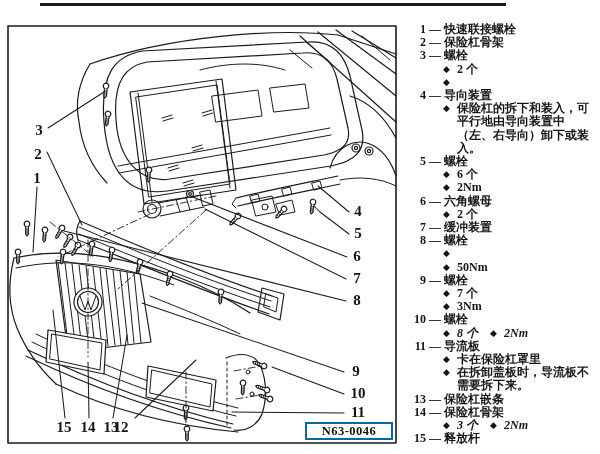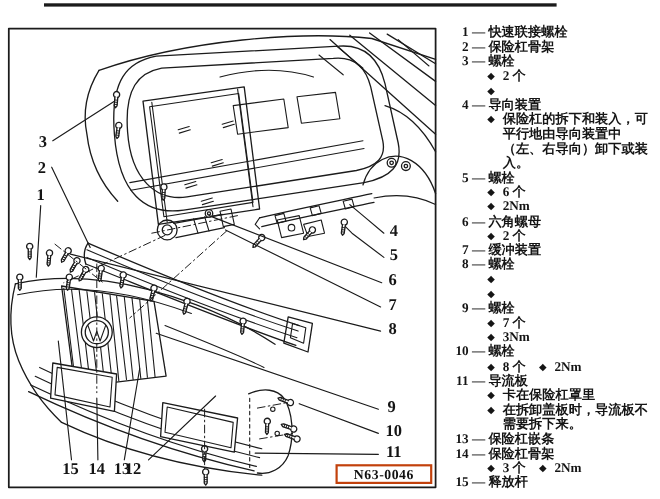--- a/index.html
+++ b/index.html
@@ -2,34 +2,34 @@
 <html style="--ink: #1b1b1b;"><head>
 <meta charset="utf-8">
 <style>
   html,body{margin:0;padding:0;background:#e8e8e8;}
   .page{position:relative;width:600px;height:454px;background:#fff;overflow:hidden;
         font-family:"Liberation Serif","DejaVu Serif",serif;color:#111;}
   .top-rule{position:absolute;left:40px;top:3px;width:466px;height:3px;background:#1b1b1b;}
   svg.art{position:absolute;left:0;top:0;display:block;}
   .callout{position:absolute;transform:translate(-50%,-50%);font-weight:bold;font-size:15px;
            color:#141414;line-height:1;white-space:nowrap;}
-  .part-code{position:absolute;left:305px;top:422px;width:88px;height:18px;border:2px solid #c2410c;
+  .part-code{position:absolute;left:305px;top:422px;width:88px;height:18px;border:2px solid #0369a1;
              display:flex;align-items:center;justify-content:center;font-weight:bold;font-size:12.5px;
              letter-spacing:.5px;background:#fff;box-sizing:border-box;}
   .legend{position:absolute;left:407px;top:23px;width:192px;font-size:12px;line-height:13.2px;
           font-weight:600;color:#151515;}
   .lg-item{margin:0;}
   .lg-head{display:flex;}
   .lg-num{flex:0 0 19px;text-align:right;}
   .lg-dash{padding:0 3px;}
   .lg-title{white-space:nowrap;}
   .lg-detail{display:flex;padding-left:36px;}
   .lg-bullet{flex:0 0 14px;font-size:9px;line-height:13.2px;}
   .lg-text{flex:1 1 auto;}
-  .lg-text.nowrap{flex:0 0 auto;white-space:nowrap;}
+  .lg-text.nowrap{flex:0 0 auto;white-space:nowrap;font-style:italic;}
   .lg-gap{flex:0 0 12px;}
 </style>
 </head>
 <body>
 
 <div class="page">
 
   <div class="top-rule"></div>
 
   <svg class="art" width="600" height="454" viewBox="0 0 600 454" fill="none" stroke="#1b1b1b" stroke-width="1.2" stroke-linecap="round" stroke-linejoin="round">
@@ -284,20 +284,21 @@
         <div class="lg-head">
           <span class="lg-num">8</span>
           <span class="lg-dash">—</span>
           <span class="lg-title">螺栓</span>
         </div>
         <div class="lg-detail">
           <span class="lg-bullet">◆</span>
         </div>
         <div class="lg-detail">
           <span class="lg-bullet">◆</span>
+          <span class="lg-text">50Nm</span>
         </div>
       </div>
       <div class="lg-item">
         <div class="lg-head">
           <span class="lg-num">9</span>
           <span class="lg-dash">—</span>
           <span class="lg-title">螺栓</span>
         </div>
         <div class="lg-detail">
           <span class="lg-bullet">◆</span>

